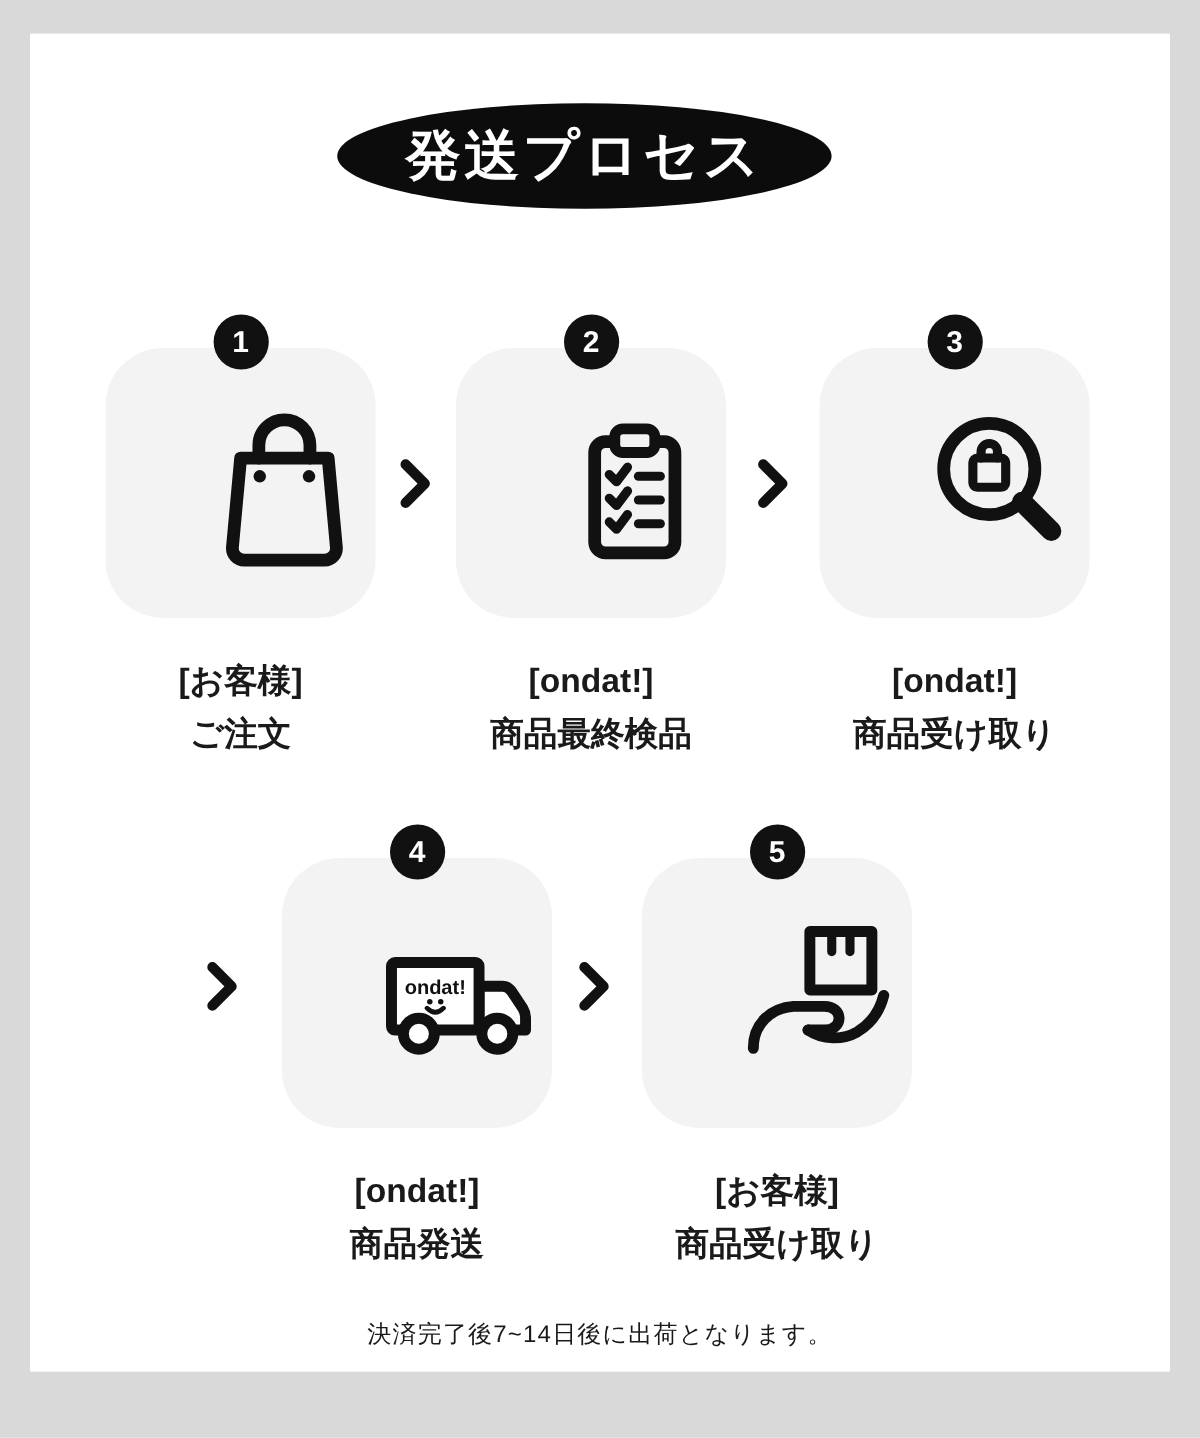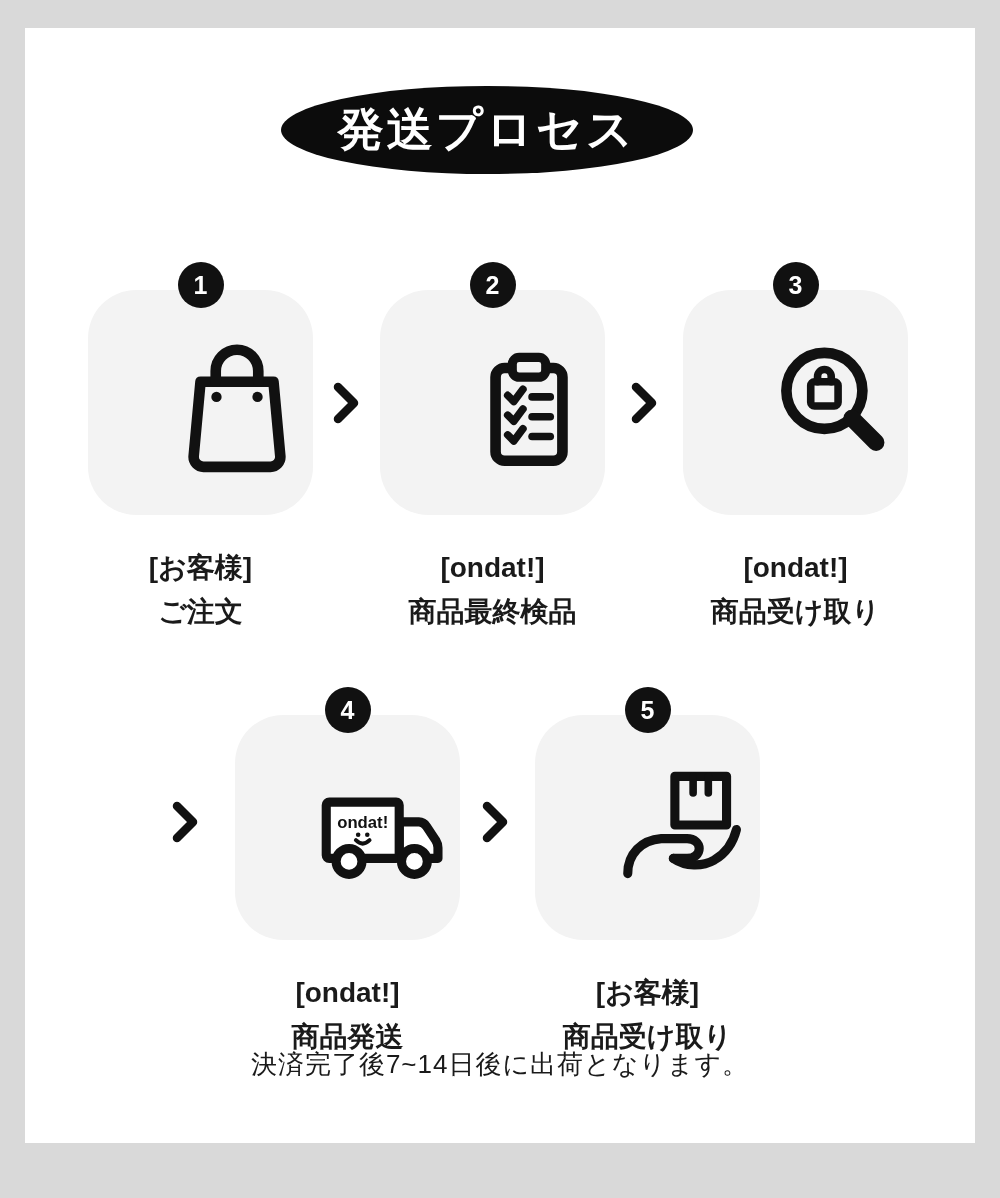--- a/index.html
+++ b/index.html
@@ -43,22 +43,22 @@
   .s4 { left: 235px; top: 715px; }
   .s5 { left: 535px; top: 715px; }
 
   .arrow { position: absolute; width: 34px; height: 50px; }
   .a1 { left: 329px; top: 378px; }
   .a2 { left: 627px; top: 378px; }
   .a3 { left: 168px; top: 797px; }
   .a4 { left: 478px; top: 797px; }
 
   .footer {
-    position: absolute; left: 0; top: 1047px; width: 1000px;
-    text-align: center; font-size: 26px; color: #1a1a1a; letter-spacing: 1px;
+    position: absolute; left: 0; top: 1098px; width: 1000px;
+    text-align: center; font-size: 20px; color: #1a1a1a; letter-spacing: 1px;
   }
   .truck-text { font-family: "Liberation Sans", sans-serif; font-size: 11px; font-weight: bold; fill: #111111; }
 </style>
 </head>
 <body>
 
 <div class="frame"></div>
 <div class="panel"></div>
 
 <div class="banner">

